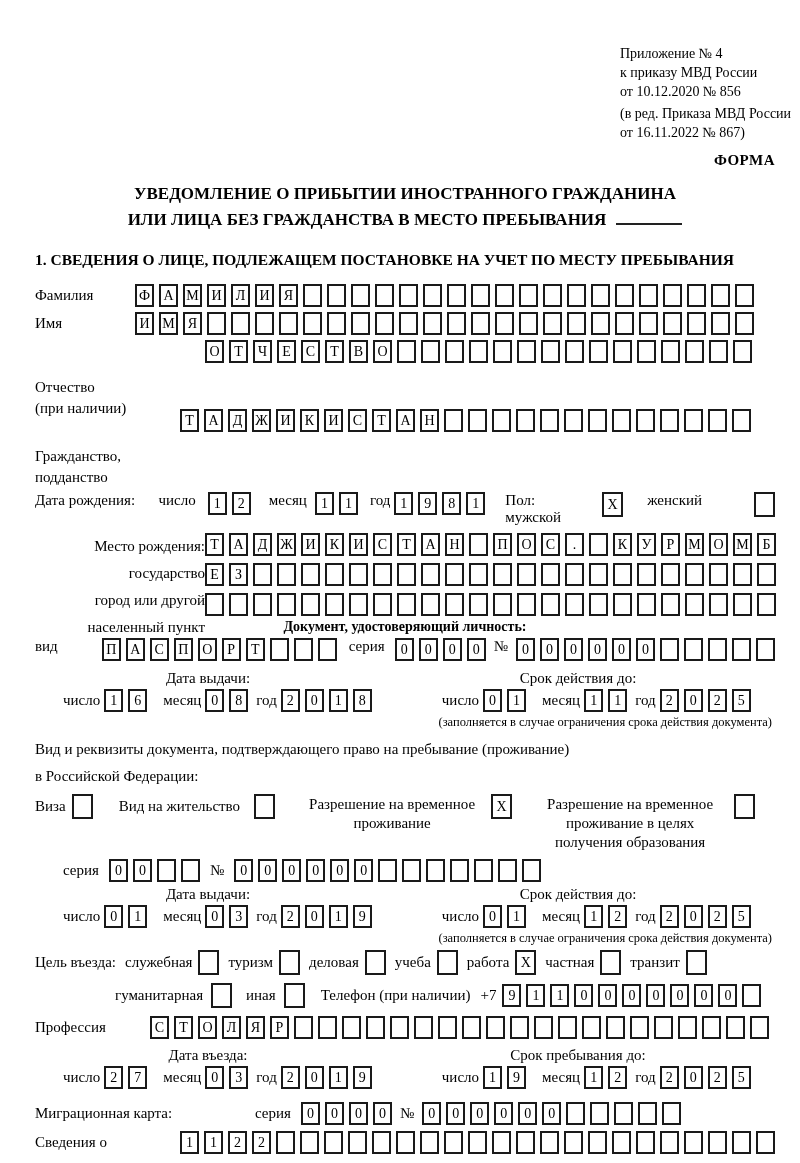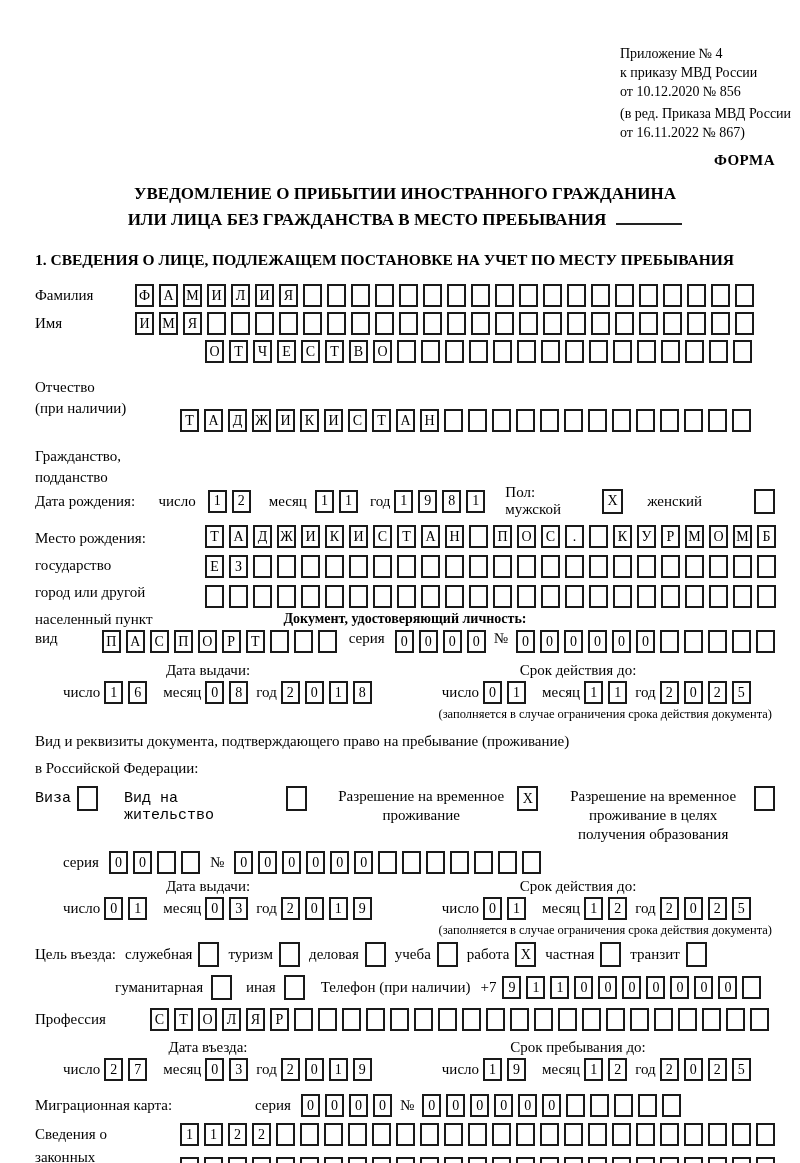--- a/index.html
+++ b/index.html
@@ -21,21 +21,21 @@
     display:inline-flex; align-items:center; justify-content:center;
     font-size:14px; line-height:1; flex:0 0 auto;
   }
   .cb { width:21px; height:25px; }
 
   .frow { display:flex; align-items:flex-start; }
   .flabel { flex:0 0 auto; padding-top:3px; }
   .flabel.multi { height:23px; line-height:21px; padding-top:1px;margin-top:36px; }
 
   .bp { display:flex; margin-top:7px; }
-  .bp-labels { flex:0 0 170px; height:83px; line-height:27px; }
+  .bp-labels { flex:0 0 170px; height:83px; line-height:27px;text-align:right; }
   .bp-rows .cells { display:flex; }
   .bp-rows > div + div { margin-top:7px; }
 
   .doc-heading { text-align:center; font-weight:bold; font-size:14px; margin-top:3px; }
 
   .dblock { }
   .dtitles { display:flex;align-items:flex-end; }
   .dt1 { width:346px; text-align:center; }
   .dt2 { flex:1; text-align:center; }
   .dlines { display:flex; margin-top:2px; }
@@ -43,21 +43,21 @@
   .dline1 { margin-left:28px; }
   .dline2 { margin-left:70px; }
   .dlab { margin-right:4px; }
   .ml16 { margin-left:16px; }
   .ml8  { margin-left:8px; }
   .note { text-align:right; font-size:12.5px; margin-top:3px; margin-right:3px; }
 
   .intro { line-height:27px; margin-top:6px; }
 
   .permits { display:flex; align-items:flex-start; margin-top:4px; }
-  .plabel { padding-top:4px;font-family:Liberation Mono, monospace; }
+  .plabel { padding-top:4px; }
   .pmulti { text-align:center; line-height:19px; padding-top:1px; }
 
   .purpose { display:flex; align-items:center; margin-top:4px; }
   .purpose .pair { display:flex; align-items:center; margin-left:9px; }
   .purpose .pair .cb { margin-left:6px; }
 
   .guard { display:flex; margin-top:6px; }
   .guard-labels { flex:0 0 145px; line-height:22.5px; }
   .guard-rows > div + div { margin-top:11px; }
   .guard-note { text-align:center; font-weight:bold; font-size:13.5px; margin-top:7px; }
@@ -209,21 +209,21 @@
         <span class="cell"></span>
         <span class="cell"></span>
         <span class="cell"></span>
         <span class="cell"></span>
         <span class="cell"></span>
         <span class="cell"></span>
         <span class="cell"></span>
       </div>
   </div>
 
-  <div class="frow" style="margin-top:15px; align-items:center">
+  <div class="frow" style="margin-top:23px; align-items:flex-start">
     <span style="width:110px">Дата рождения:</span>
     <span style="margin-left:14px">число</span>
     <span class="cells" style="margin-left:12px">
         <span class="cell">1</span>
         <span class="cell">2</span>
       </span>
     <span style="margin-left:18px">месяц</span>
     <span class="cells" style="margin-left:8px">
         <span class="cell">1</span>
         <span class="cell">1</span>

